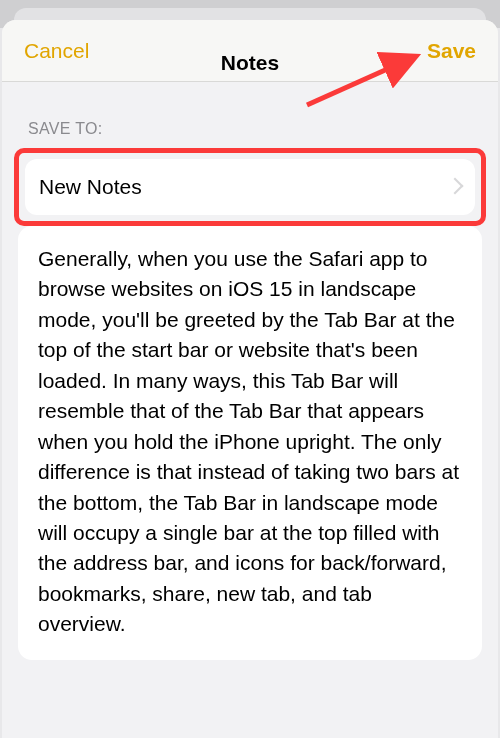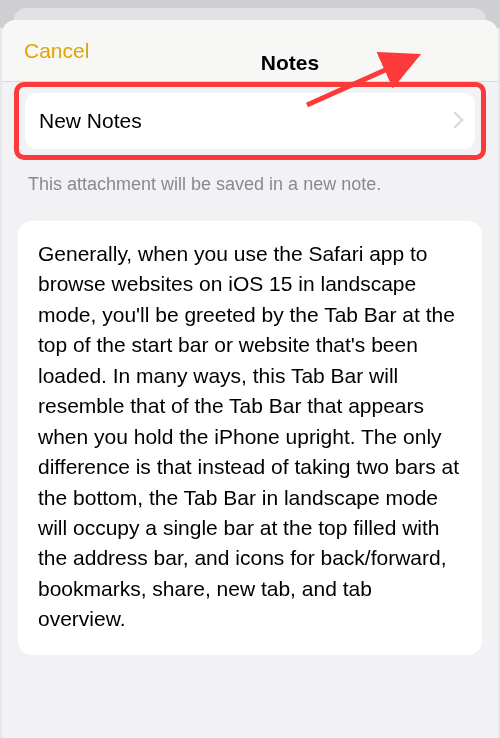--- a/index.html
+++ b/index.html
@@ -147,32 +147,33 @@
 </head>
 <body>
 
 <div class="backdrop"></div>
 <div class="backdrop-inner"></div>
 
 <div class="sheet">
   <div class="header">
     <div class="header-left">Cancel</div>
     <div class="header-title">Notes</div>
+    <div class="header-right">Save</div>
   </div>
 
   <div class="content">
+    <div class="section-label">SAVE TO:</div>
 
     <div class="save-to-row-wrap">
       <div class="save-to-row">
         <span class="save-to-label">New Notes</span>
         <span class="chevron-right"></span>
       </div>
     </div>
 
-    <div class="helper-text">This attachment will be saved in a new note.</div>
 
     <div class="note-card">
       <div class="note-body">Generally, when you use the Safari app to browse websites on iOS 15 in landscape mode, you'll be greeted by the Tab Bar at the top of the start bar or website that's been loaded. In many ways, this Tab Bar will resemble that of the Tab Bar that appears when you hold the iPhone upright. The only difference is that instead of taking two bars at the bottom, the Tab Bar in landscape mode will occupy a single bar at the top filled with the address bar, and icons for back/forward, bookmarks, share, new tab, and tab overview.</div>
     </div>
   </div>
 </div>
 
 <svg class="annotation-arrow" viewBox="0 0 150 60">
   <defs>
     <marker id="arrowhead" markerWidth="8" markerHeight="8" refX="6" refY="4" orient="auto">

